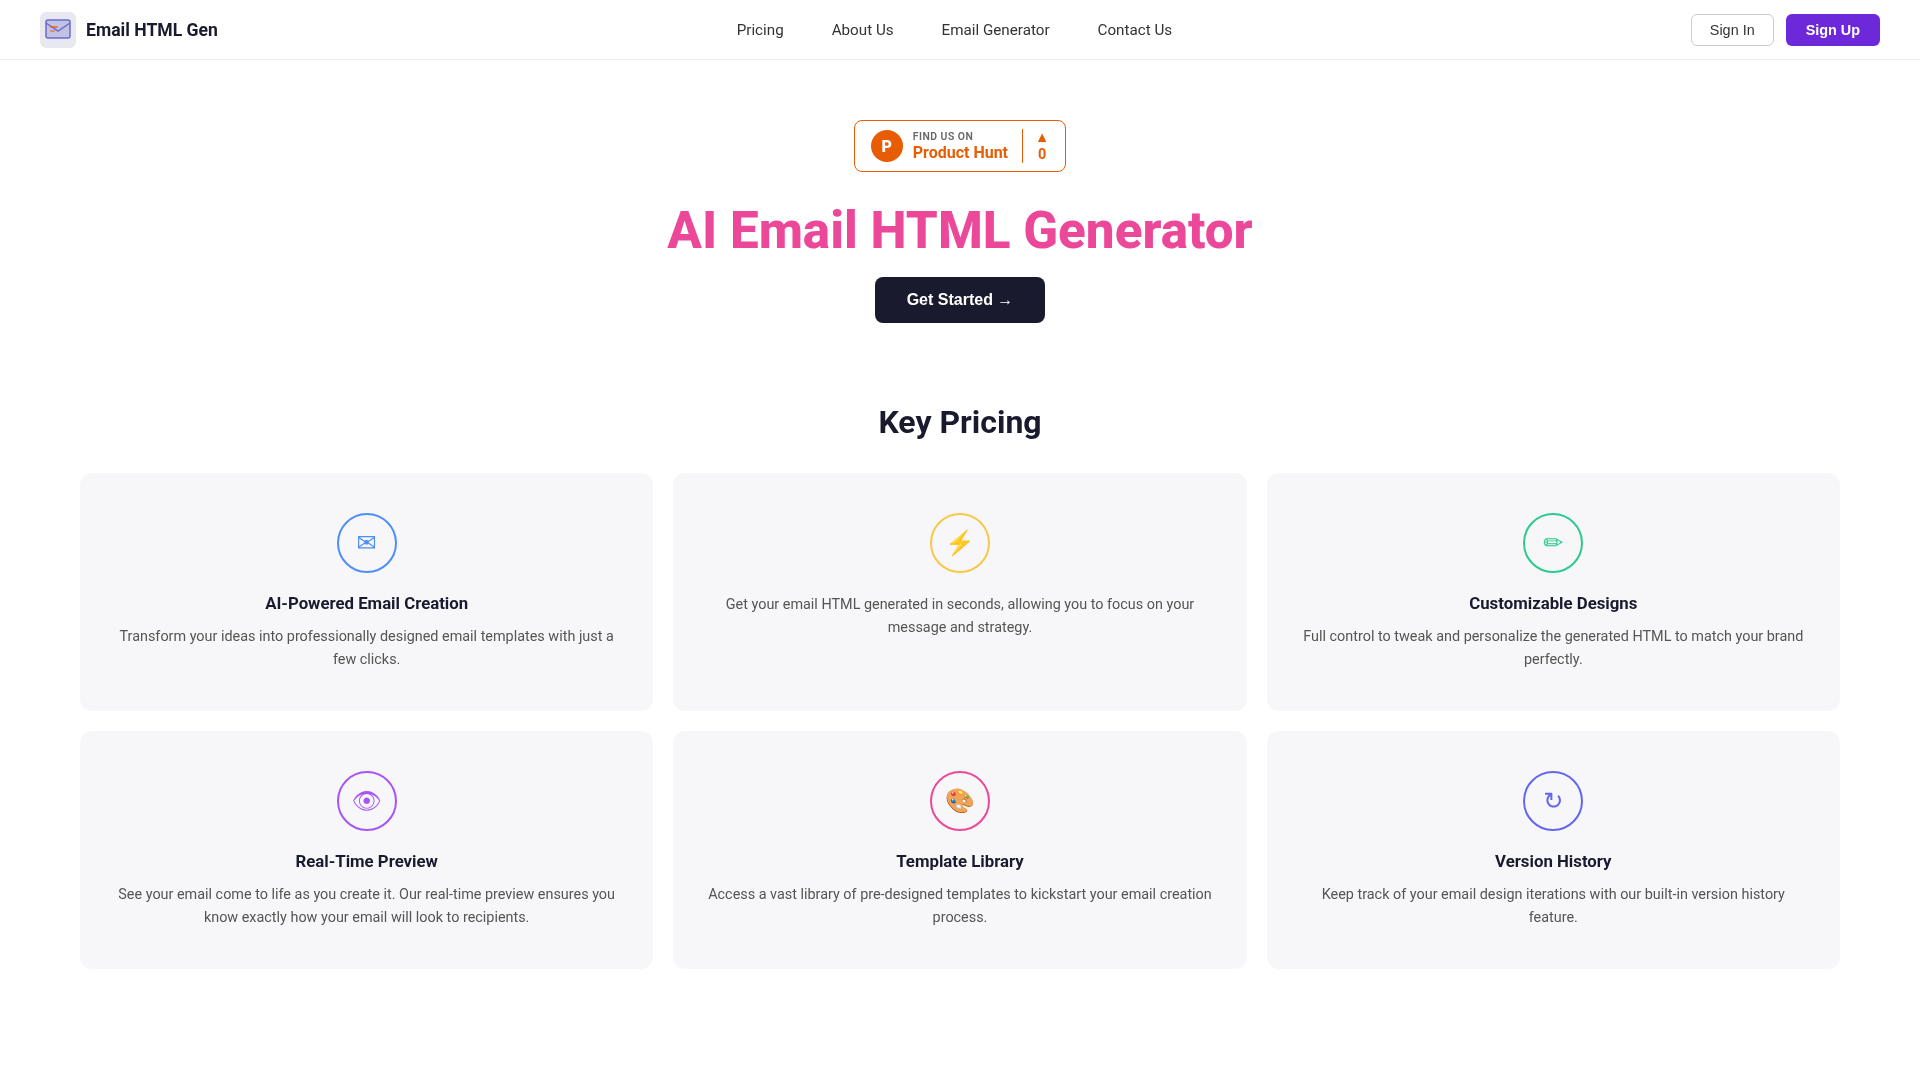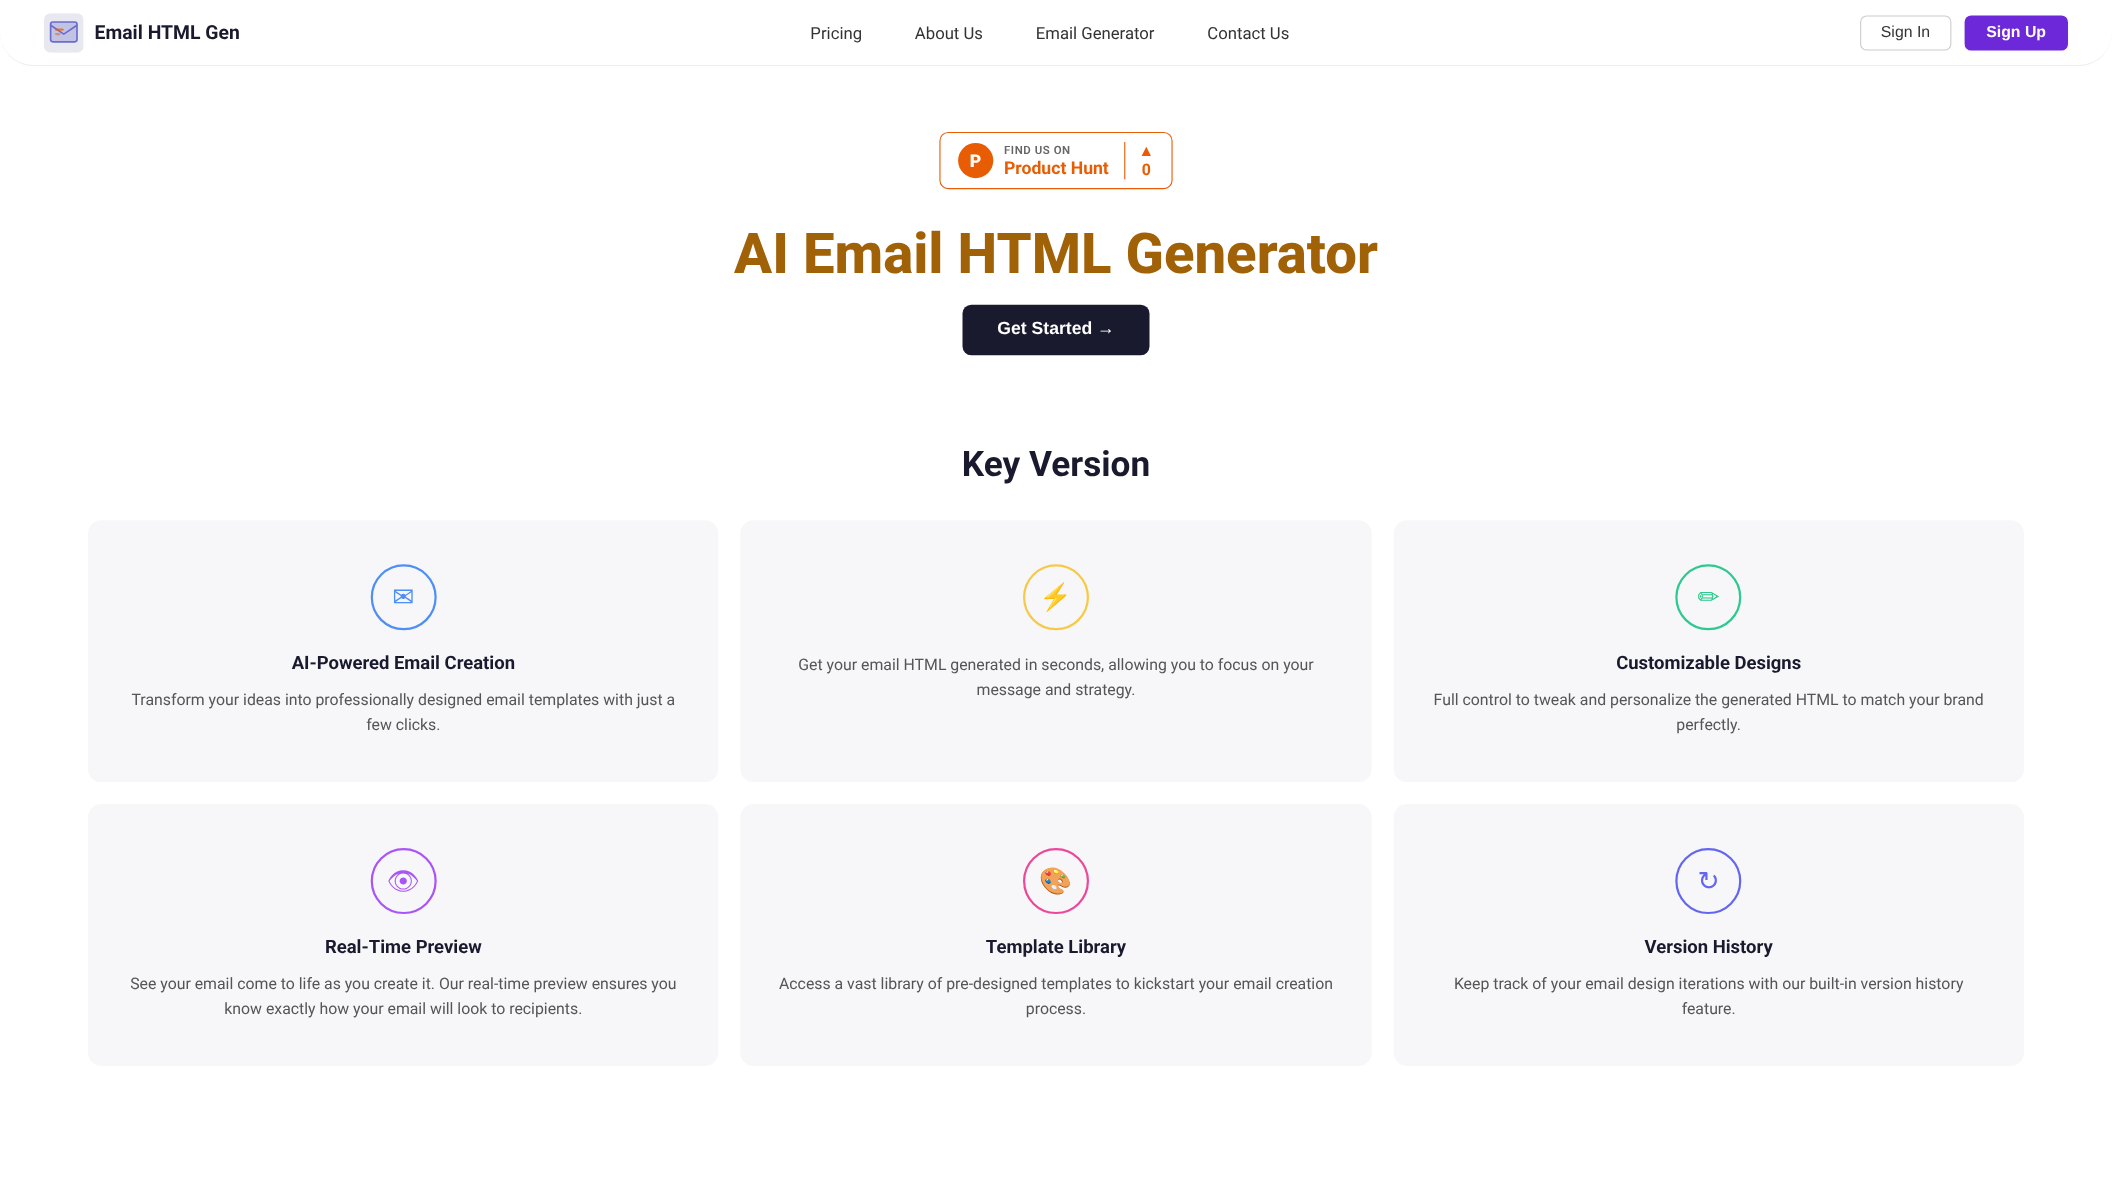--- a/index.html
+++ b/index.html
@@ -6,21 +6,21 @@
     body { font-family: -apple-system, BlinkMacSystemFont, 'Segoe UI', Roboto, sans-serif; background: #fff; color: #1a1a2e; }
 
     
     nav {
       display: flex;
       align-items: center;
       justify-content: space-between;
       padding: 0 40px;
       height: 60px;
       border-bottom: 1px solid #eee;
-      position: sticky; top: 0; background: #fff; z-index: 100; border-radius: 30px;
+      position: sticky; top: 0; background: #fff; z-index: 100;
     }
     .nav-logo {
       display: flex; align-items: center; gap: 10px; font-weight: 700; font-size: 1.1rem; color: #1a1a2e; text-decoration: none;
     }
     .logo-icon {
       width: 36px; height: 36px;
     }
     .nav-links {
       display: flex; align-items: center; gap: 48px; list-style: none;
     }
@@ -62,21 +62,21 @@
     .ph-name {
       font-size: 1rem; font-weight: 700; color: #e85d04;
     }
     .ph-score {
       display: flex; flex-direction: column; align-items: center; border-left: 1.5px solid #e85d04; padding-left: 12px; margin-left: 4px;
     }
     .ph-arrow { color: #e85d04; font-size: 0.9rem; }
     .ph-num { font-size: 0.9rem; font-weight: 700; color: #e85d04; }
 
     .hero h1 {
-      font-size: 3.2rem; font-weight: 800; color: #a16207; margin-bottom: 16px;
+      font-size: 3.2rem; font-weight: 800; color: #ec4899; margin-bottom: 16px;
     }
     .hero p {
       font-size: 1.1rem; color: #555; margin-bottom: 32px;
     }
     .btn-cta {
       background: #1a1a2e; color: #fff; border: none; padding: 14px 32px;
       border-radius: 8px; font-size: 1rem; font-weight: 600; cursor: pointer;
     }
 
     
@@ -155,21 +155,21 @@
       <span class="ph-arrow">▲</span>
       <span class="ph-num">0</span>
     </div>
   </div>
 
   <h1>AI Email HTML Generator</h1>
   <button class="btn-cta">Get Started →</button>
 </section>
 
 <section class="key-features">
-  <h2>Key Version</h2>
+  <h2>Key Pricing</h2>
   <div class="features-grid" id="features-grid">
   <div class="feature-card">
         <div class="feature-icon-wrap icon-blue">✉</div>
         <h3>AI-Powered Email Creation</h3>
         <p>Transform your ideas into professionally designed email templates with just a few clicks.</p>
       </div>
       <div class="feature-card">
         <div class="feature-icon-wrap icon-yellow">⚡</div>
         <p>Get your email HTML generated in seconds, allowing you to focus on your message and strategy.</p>
       </div>

